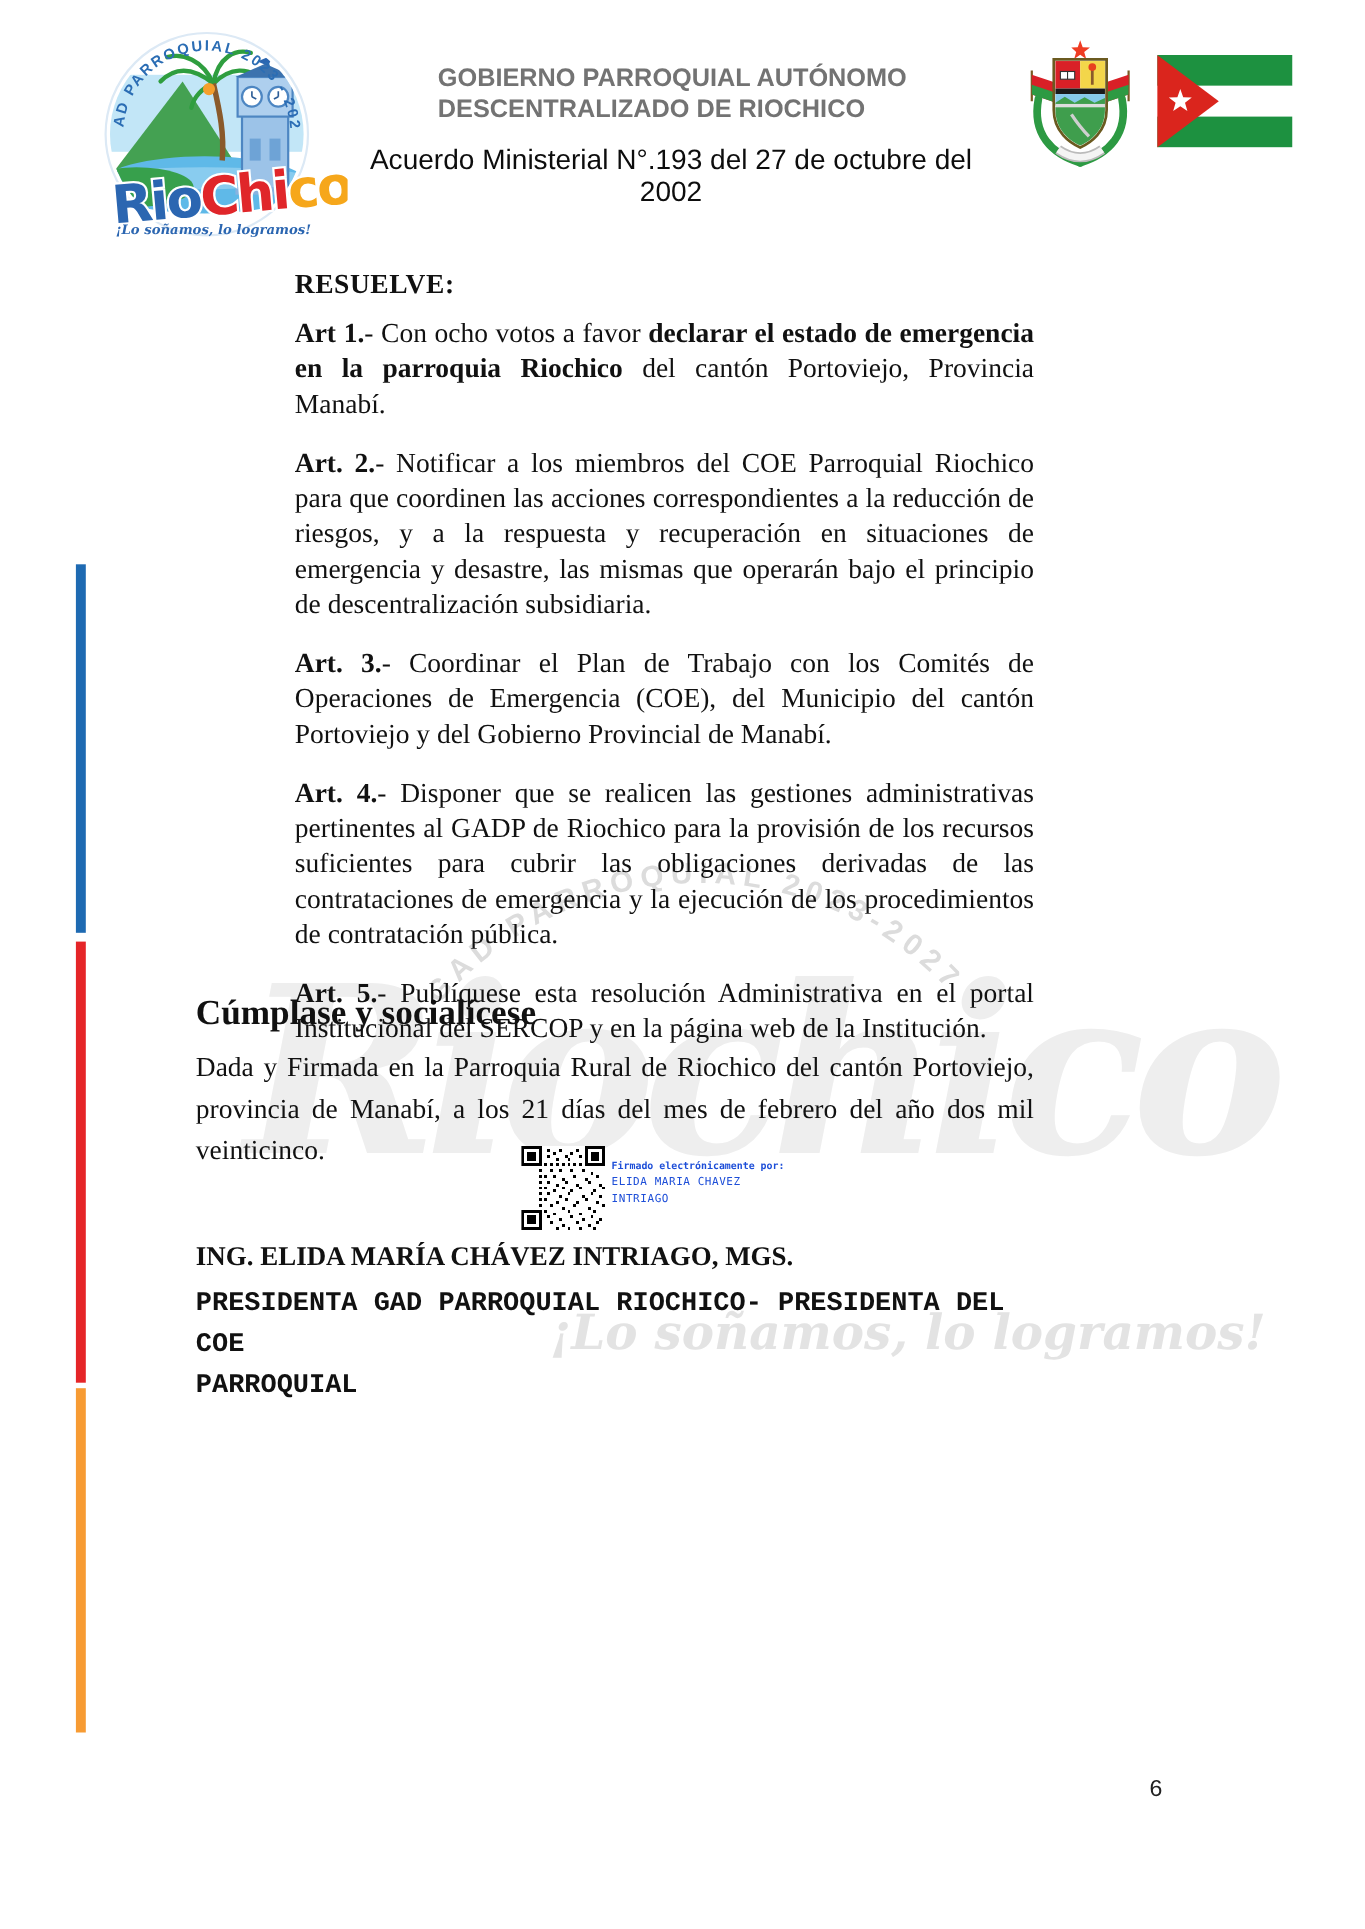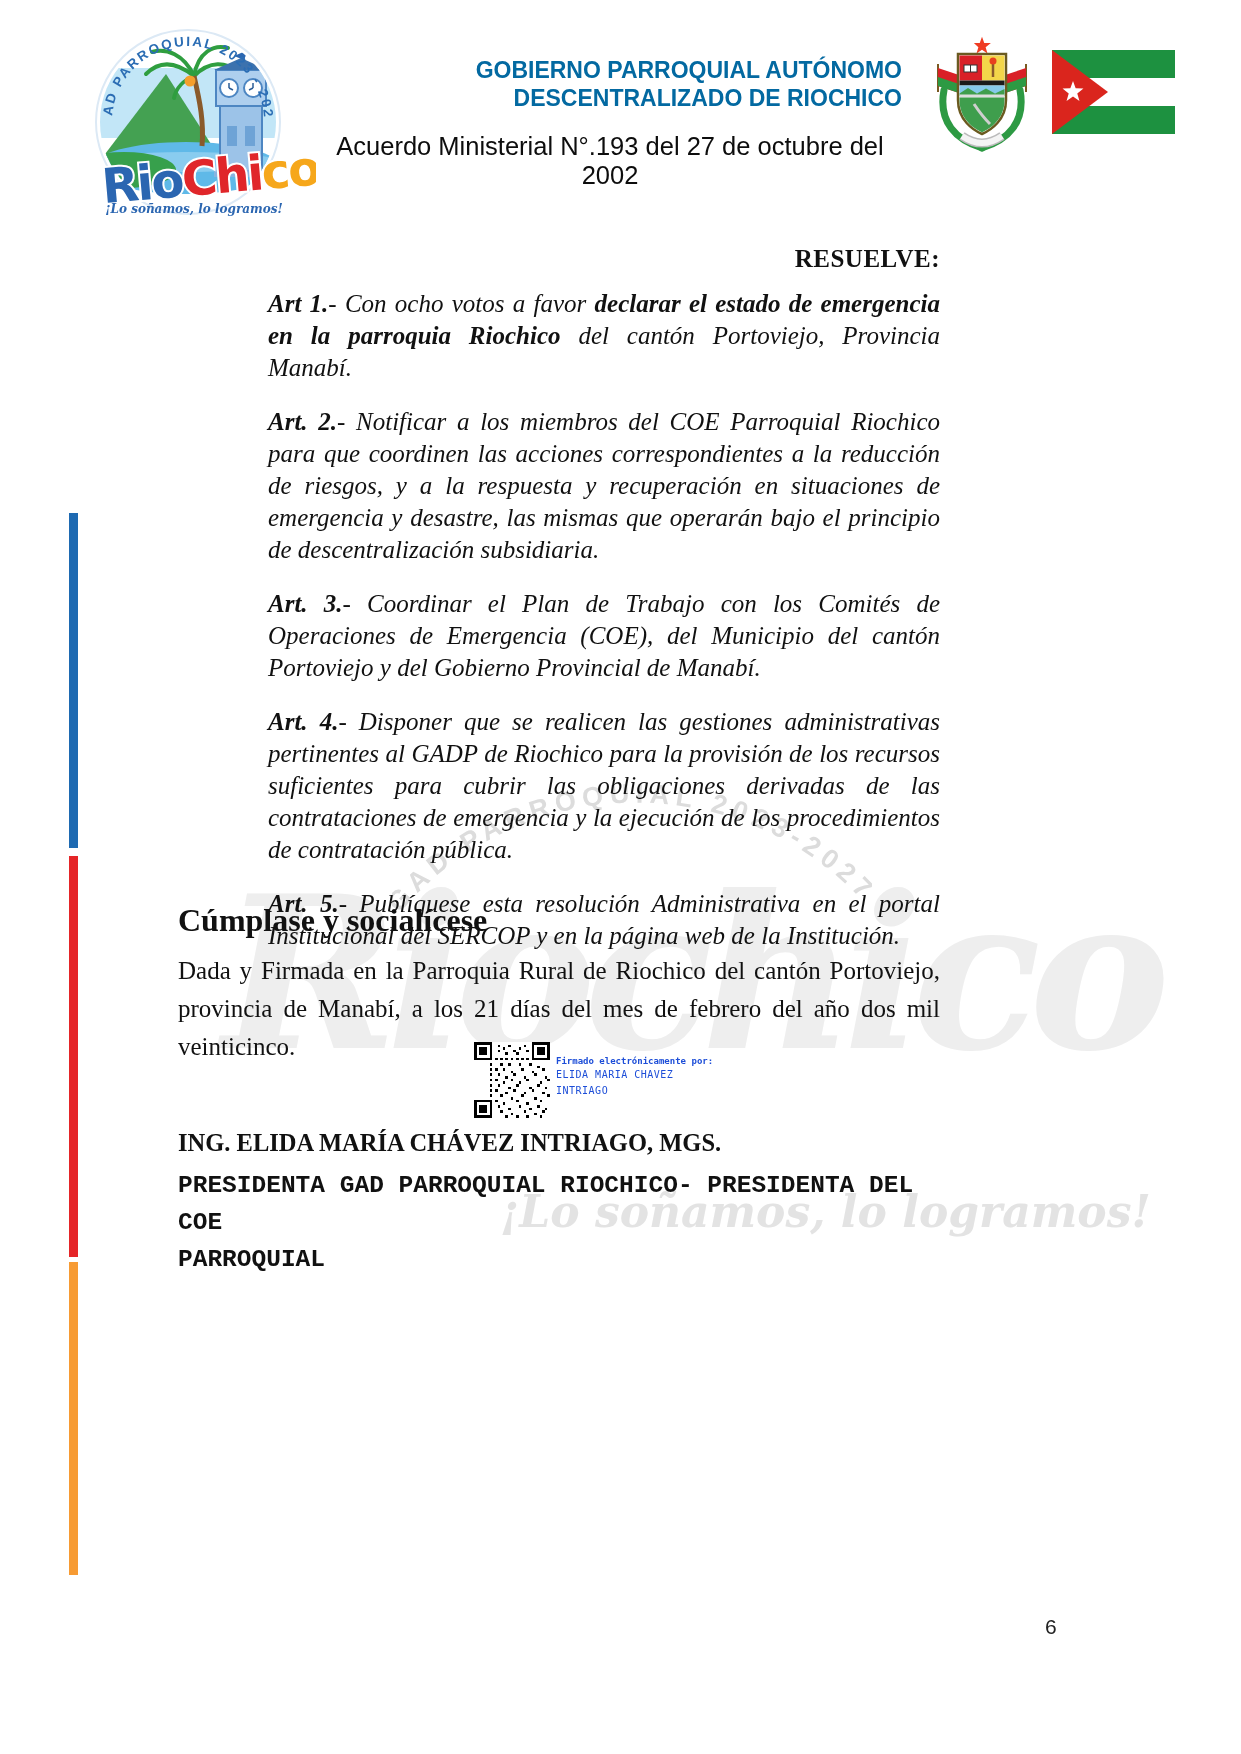--- a/index.html
+++ b/index.html
@@ -13,39 +13,39 @@
         color:#eeeeee;letter-spacing:-12px;white-space:nowrap;}
   .wm-tagline{left:500px;top:1186px;width:500px;font-family:"DejaVu Serif",serif;
         font-style:italic;font-weight:bold;font-size:44px;color:#e3e3e3;white-space:nowrap;}
   .wm-arc{left:392px;top:760px;width:480px;height:150px;}
   .wm-arc text{font-family:"Liberation Sans",sans-serif;font-weight:bold;
         font-size:27px;letter-spacing:6px;fill:#dcdcdc;}
 
   
   .hdr{position:absolute;z-index:2;}
   .logo{left:66px;top:18px;width:250px;height:200px;}
-  .org-title{left:398px;top:56px;width:504px;text-align:right;
+  .org-title{left:398px;top:56px;width:504px;text-align:left;
         font-family:"Liberation Sans",sans-serif;font-weight:bold;
-        font-size:23px;line-height:28px;color:#0369a1;}
+        font-size:23px;line-height:28px;color:#737373;}
   .accord{left:328px;top:132px;width:564px;text-align:center;
         font-family:Liberation Sans, sans-serif;font-size:25.5px;color:#0d0d0d;}
   .escudo{left:934px;top:34px;width:96px;height:118px;}
   .flag{left:1052px;top:50px;width:123px;height:84px;}
 
   
   .bar{position:absolute;left:69px;width:9px;z-index:2;}
   .bar-blue{top:513px;height:335px;background:#1e6ab2;}
   .bar-red{top:856px;height:401px;background:#e52528;}
   .bar-orange{top:1262px;height:313px;background:#f79b33;}
 
   
   .doc-body{position:absolute;left:268px;top:243px;width:672px;z-index:1;
         font-size:25px;line-height:32px;}
-  .resolve{font-weight:bold;text-align:right;letter-spacing:.5px;margin:0 0 13px 0;}
-  p.article{text-align:justify;margin:0 0 22px 0;font-style:italic;}
+  .resolve{font-weight:bold;text-align:left;letter-spacing:.5px;margin:0 0 13px 0;}
+  p.article{text-align:justify;margin:0 0 22px 0;}
   p.article:last-child{margin-bottom:0;}
   .b{font-weight:bold;}
 
   .closing{position:absolute;left:178px;top:904px;width:762px;z-index:1;font-size:25px;}
   .compliance{font-weight:bold;font-size:32px;line-height:32px;margin:0 0 16px 0;}
   .dada{text-align:justify;line-height:38px;margin:0;}
 
   
   .esign{position:absolute;left:474px;top:1038px;width:320px;height:90px;z-index:1;}
   .qr{position:absolute;left:0;top:0;width:76px;height:84px;}

